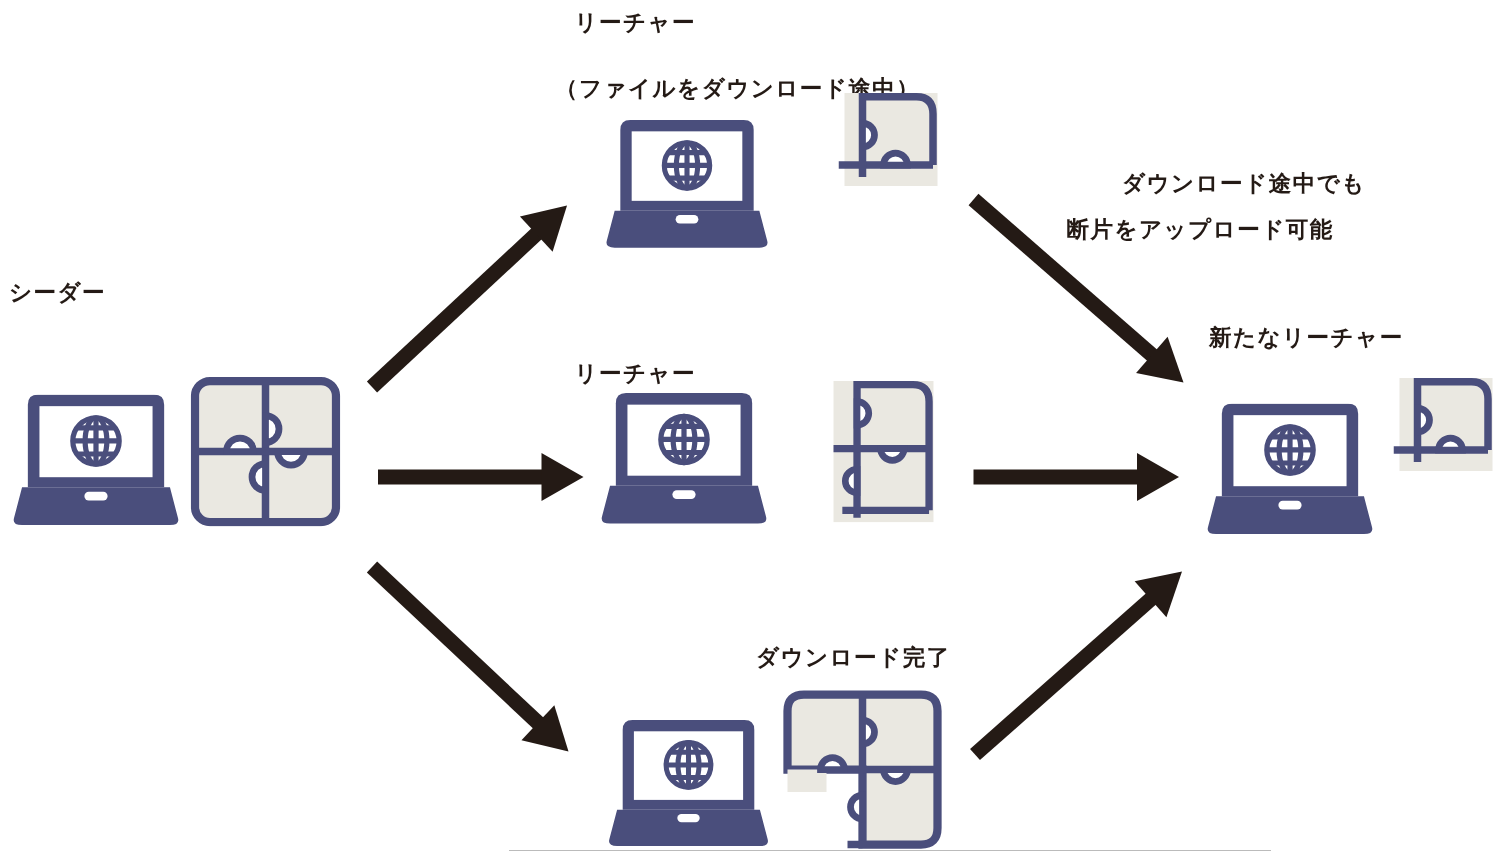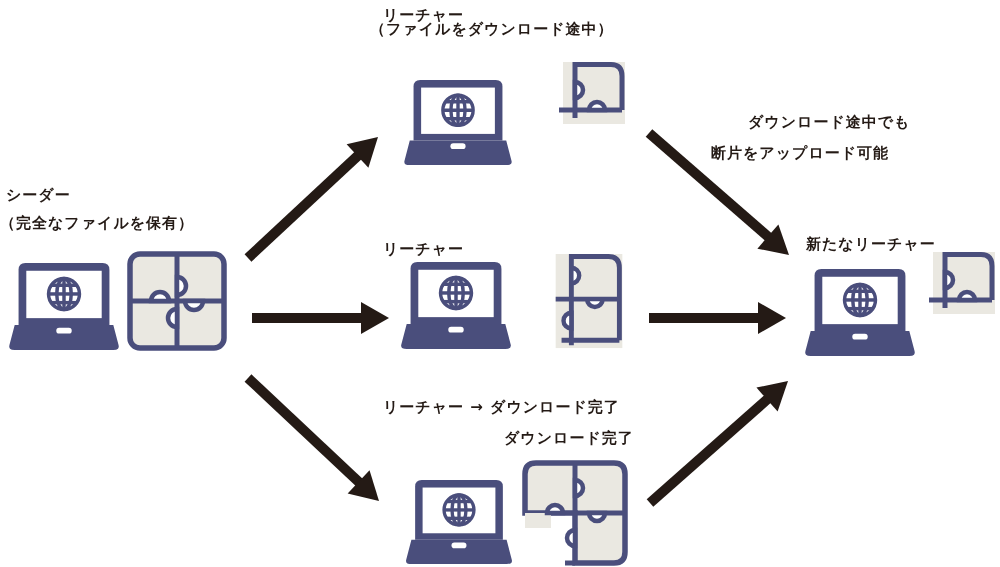--- a/index.html
+++ b/index.html
@@ -130,57 +130,55 @@
         <line x1="649" y1="318" x2="761" y2="318" stroke="#241a15" stroke-width="10"></line>
         <polygon points="786,318 758,334 758,302" fill="#241a15"></polygon>
       </g>
       <g>
         <line x1="650" y1="503" x2="769.2699056381684" y2="397.55848921843074" stroke="#241a15" stroke-width="10"></line>
         <polygon points="788,381 777.6197274145444,411.53276831621463 756.424861214953,387.55824753307024" fill="#241a15"></polygon>
       </g>
     </svg>
 
   <div class="label" style="left:6px;top:186px;">シーダー</div>
-  <div class="label" style="left:0px;top:214px;">（完全なファイルを保有）</div>
   <svg class="icon" style="left:6px;top:263px;" width="116" height="89" viewBox="0 0 120 92">
       <use href="#sym-laptop"></use>
     </svg>
   <svg class="icon" style="left:127px;top:251px;" width="100" height="100" viewBox="0 0 100 100">
       <use href="#sym-puzzle-full"></use>
     </svg>
 
   <div class="label" style="left:383px;top:6px;">リーチャー</div>
-  <div class="label" style="left:370px;top:20px;">（ファイルをダウンロード途中）</div>
+  <div class="label" style="left:370px;top:50px;">（ファイルをダウンロード途中）</div>
   <svg class="icon" style="left:401px;top:80px;" width="114" height="87" viewBox="0 0 120 92">
       <use href="#sym-laptop"></use>
     </svg>
   <svg class="icon" style="left:559px;top:62px;" width="70" height="70" viewBox="0 0 70 70">
       <use href="#sym-puzzle-single"></use>
     </svg>
 
   <div class="label" style="left:383px;top:240px;">リーチャー</div>
   <svg class="icon" style="left:398px;top:262px;" width="116" height="89" viewBox="0 0 120 92">
       <use href="#sym-laptop"></use>
     </svg>
   <svg class="icon" style="left:553px;top:254px;" width="72" height="98" viewBox="0 0 72 100">
       <use href="#sym-puzzle-half"></use>
     </svg>
 
-  <div class="label" style="left:383px;top:398px;">リーチャー → ダウンロード完了</div>
   <div class="label" style="left:504px;top:429px;">ダウンロード完了</div>
   <svg class="icon" style="left:403px;top:480px;" width="112" height="86" viewBox="0 0 120 92">
       <use href="#sym-laptop"></use>
     </svg>
   <svg class="icon" style="left:522px;top:460px;" width="106" height="106" viewBox="0 0 106 106">
       <use href="#sym-puzzle-three"></use>
     </svg>
 
   <div class="label" style="left:711px;top:113px;margin-left:37px;">ダウンロード途中でも</div>
   <div class="label" style="left:711px;top:144px;">断片をアップロード可能</div>
-  <div class="label" style="left:806px;top:216px;margin-top:19px;">新たなリーチャー</div>
+  <div class="label" style="left:806px;top:216px;">新たなリーチャー</div>
   <svg class="icon" style="left:802px;top:269px;" width="116" height="89" viewBox="0 0 120 92">
       <use href="#sym-laptop"></use>
     </svg>
   <svg class="icon" style="left:929px;top:252px;" width="70" height="70" viewBox="0 0 70 70">
       <use href="#sym-puzzle-single"></use>
     </svg>
 
 </div>
 
 </body></html>

